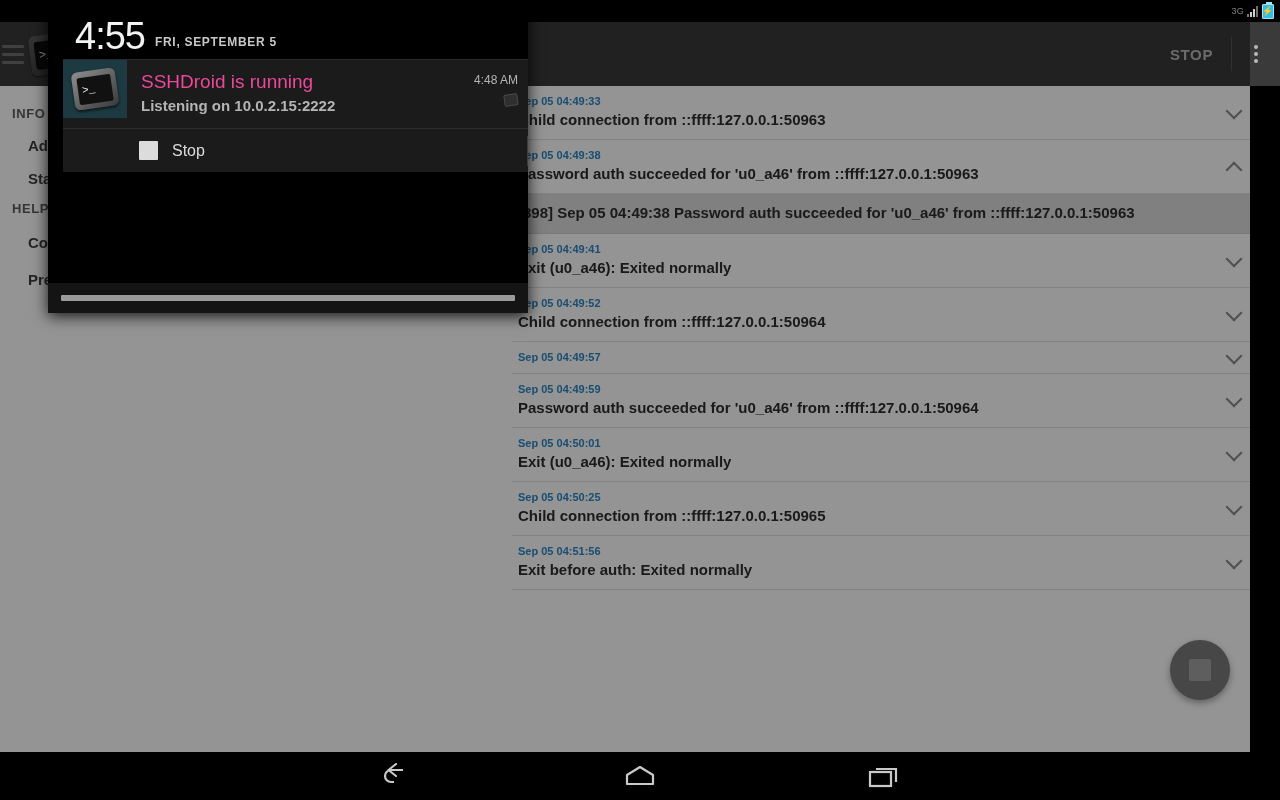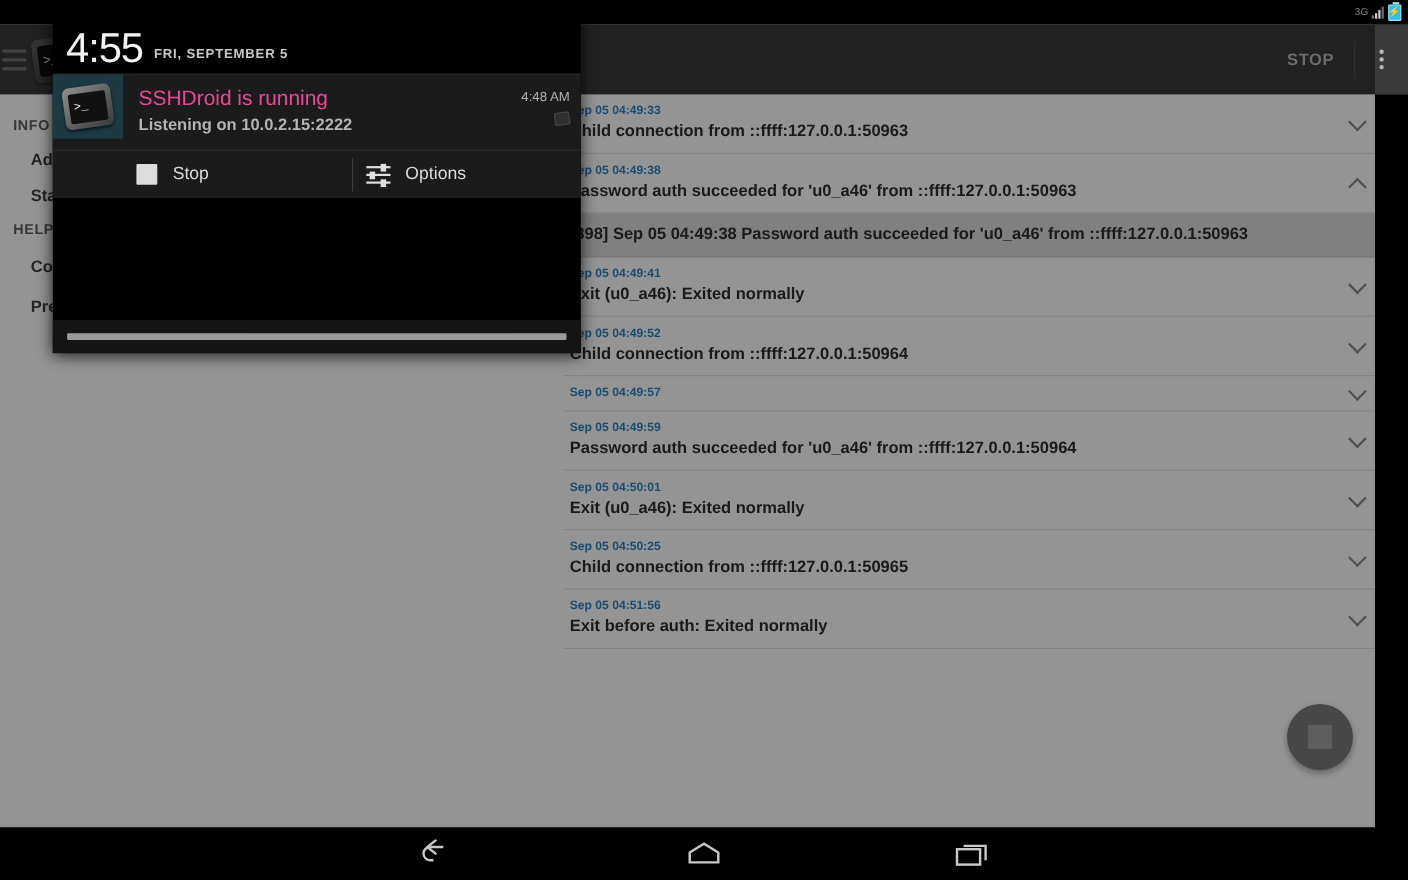--- a/index.html
+++ b/index.html
@@ -105,22 +105,22 @@
     display:flex; align-items:center; justify-content:center;
     box-shadow:0 3px 7px rgba(0,0,0,.35);
   }
   .fab .sq { width:22px; height:22px; background:#a3a3a3; border-radius:2px; }
 
   
   #scrim { position:absolute; inset:0 0 48px 0; background:rgba(0,0,0,.42); }
 
   
   #shade {
-    position:absolute; top:11px; left:48px; width:480px; height:310px;
-    background:#000; box-shadow:0 3px 14px rgba(0,0,0,.85);
+    position:absolute; top:3px; left:48px; width:480px; height:310px;
+    background:#000; box-shadow:0 3px 14px rgba(0,0,0,.85);padding-left:15px;
   }
   .shade-clock { height:56px; display:flex; align-items:baseline; padding:14px 0 0 12px; }
   .shade-time { color:#f2f2f2; font-size:38px; font-weight:300; line-height:38px; letter-spacing:-1px; }
   .shade-date {
     color:#c8c8c8; font-size:12px; font-weight:bold; letter-spacing:.7px;
     margin-left:10px; position:relative; top:-3px;
   }
   .notif { background:#1b1b1b; border-top:1px solid #2b2b2b; }
   .notif-main { display:flex; align-items:flex-start; padding:10px 10px 12px 0; position:relative; }
   .notif-iconcell {
@@ -306,31 +306,20 @@
           <div class="notif-smallicon"></div>
         </div>
       </div>
 
       <div class="notif-actions">
         <div class="action">
           <span class="act-stop-ico"></span>
           <span class="action-label">Stop</span>
         </div>
         <div class="act-divider"></div>
-        <div class="action second">
-          <span class="act-opt-ico">
-              <i></i>
-              <i></i>
-              <i></i>
-              <b></b>
-              <b></b>
-              <b></b>
-            </span>
-          <span class="action-label">Options</span>
-        </div>
       </div>
     </div>
 
     <div class="shade-handle-wrap">
       <div class="shade-handle"></div>
     </div>
   </div>
 
   <div class="navbar">
     <div class="nav-btn">

